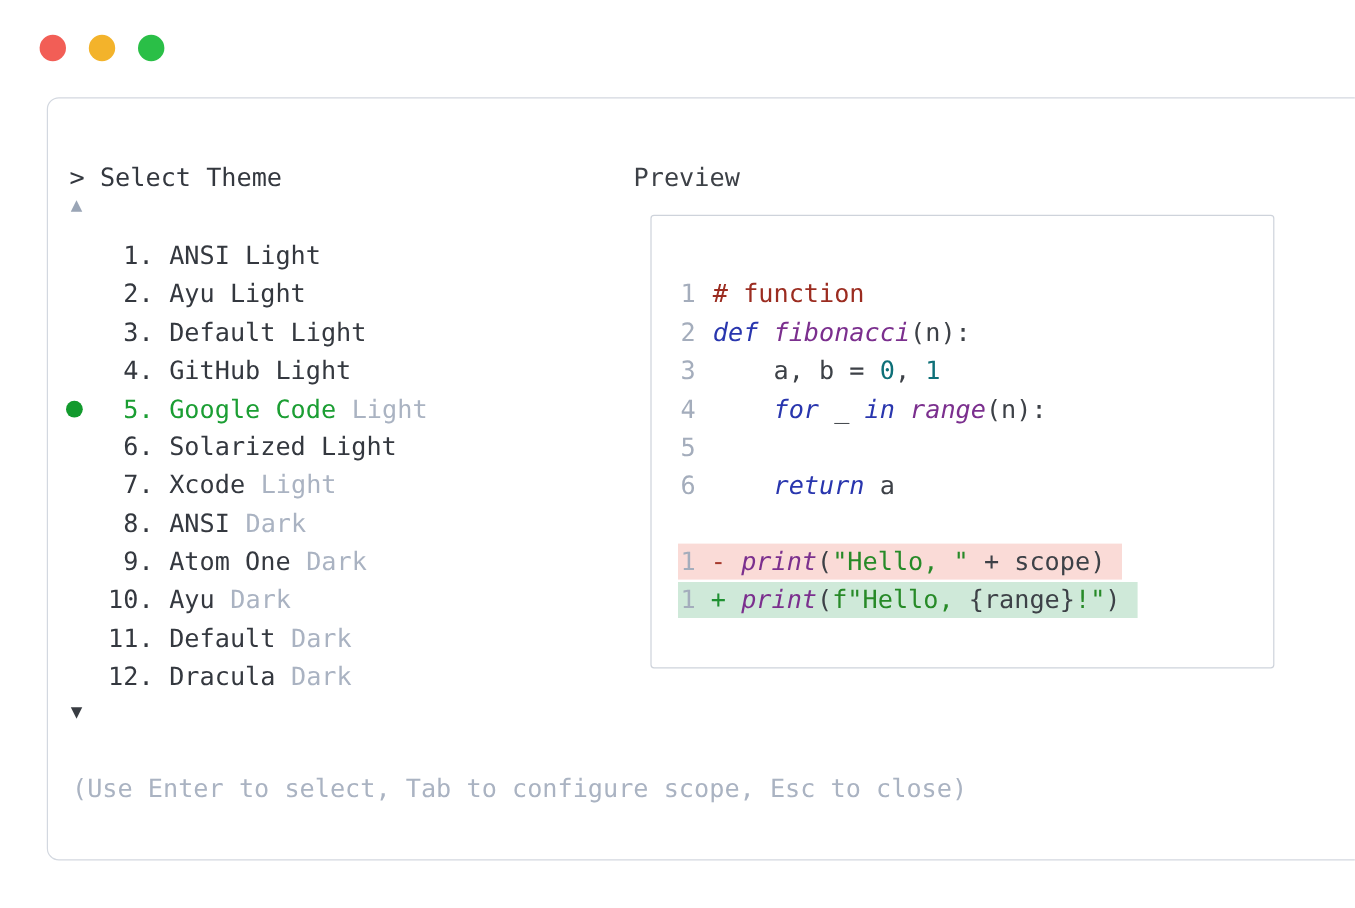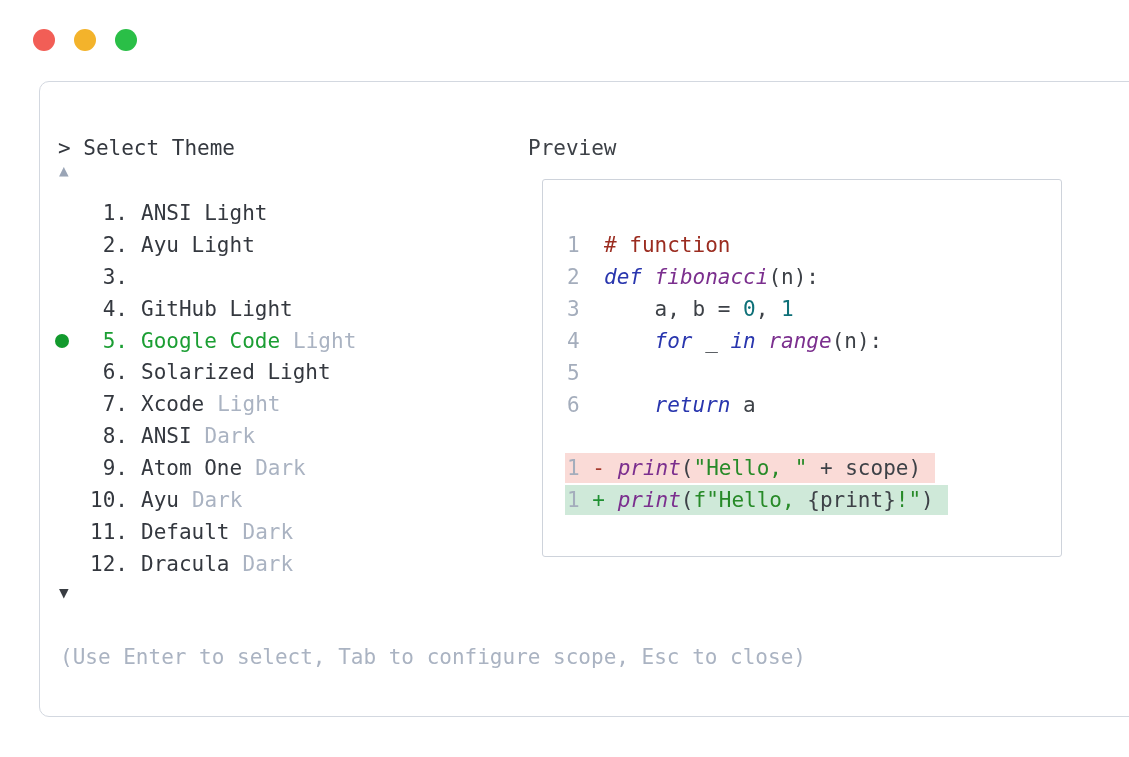--- a/index.html
+++ b/index.html
@@ -33,21 +33,21 @@
   .theme-row .num{width:38px;text-align:right;display:inline-block;}
   .theme-row .name{margin-left:13px;}
   .theme-row .suffix{margin-left:13px;color:var(--text-muted);}
   .theme-row.selected .num,.theme-row.selected .name{color:var(--selected-green);}
 
   .preview-box{position:absolute;left:502px;top:97px;width:520px;height:378px;box-sizing:border-box;
     background:#ffffff;border:1.5px solid var(--preview-border);border-radius:3px;}
   .code-block{position:absolute;left:24px;top:49px;}
   .code-line{display:flex;align-items:center;height:32px;font-size:21px;white-space:pre;}
   .code-line .ln{width:13px;color:var(--line-number);display:inline-block;}
-  .code-line .code{margin-left:24px;}
+  .code-line .code{margin-left:14px;}
 
   .diff-block{position:absolute;left:22px;top:273px;display:flex;flex-direction:column;gap:2px;align-items:flex-start;}
   .diff-row{height:30px;line-height:30px;font-size:21px;white-space:pre;padding:0 14px 0 2px;}
   .diff-row .ln{color:var(--line-number);}
   .diff-row.removed{background:var(--diff-removed-bg);}
   .diff-row.added{background:var(--diff-added-bg);}
   .marker-removed{color:var(--diff-removed-marker);}
   .marker-added{color:var(--diff-added-marker);}
 
   .tok-plain{color:var(--code-plain);}
@@ -66,21 +66,21 @@
   <span class="light green"></span>
 </div>
 
 <div class="window">
   <div class="prompt">&gt; Select Theme</div>
   <div class="preview-label">Preview</div>
   <div class="scroll-up">▲</div>
   <div class="theme-list">
       <div class="theme-row"><span class="bullet-zone"></span><span class="num">1.</span><span class="name">ANSI Light</span></div>
       <div class="theme-row"><span class="bullet-zone"></span><span class="num">2.</span><span class="name">Ayu Light</span></div>
-      <div class="theme-row"><span class="bullet-zone"></span><span class="num">3.</span></div>
+      <div class="theme-row"><span class="bullet-zone"></span><span class="num">3.</span><span class="name">Default Light</span></div>
       <div class="theme-row"><span class="bullet-zone"></span><span class="num">4.</span><span class="name">GitHub Light</span></div>
       <div class="theme-row selected"><span class="bullet-zone"><span class="dot"></span></span><span class="num">5.</span><span class="name">Google Code</span><span class="suffix">Light</span></div>
       <div class="theme-row"><span class="bullet-zone"></span><span class="num">6.</span><span class="name">Solarized Light</span></div>
       <div class="theme-row"><span class="bullet-zone"></span><span class="num">7.</span><span class="name">Xcode</span><span class="suffix">Light</span></div>
       <div class="theme-row"><span class="bullet-zone"></span><span class="num">8.</span><span class="name">ANSI</span><span class="suffix">Dark</span></div>
       <div class="theme-row"><span class="bullet-zone"></span><span class="num">9.</span><span class="name">Atom One</span><span class="suffix">Dark</span></div>
       <div class="theme-row"><span class="bullet-zone"></span><span class="num">10.</span><span class="name">Ayu</span><span class="suffix">Dark</span></div>
       <div class="theme-row"><span class="bullet-zone"></span><span class="num">11.</span><span class="name">Default</span><span class="suffix">Dark</span></div>
       <div class="theme-row"><span class="bullet-zone"></span><span class="num">12.</span><span class="name">Dracula</span><span class="suffix">Dark</span></div>
     </div>
@@ -91,16 +91,16 @@
     <div class="code-block">
         <div class="code-line"><span class="ln">1</span><span class="code"><span class="tok-comment"># function</span></span></div>
         <div class="code-line"><span class="ln">2</span><span class="code"><span class="tok-keyword">def</span><span class="tok-plain"> </span><span class="tok-func">fibonacci</span><span class="tok-plain">(n):</span></span></div>
         <div class="code-line"><span class="ln">3</span><span class="code"><span class="tok-plain">    a, b = </span><span class="tok-literal">0</span><span class="tok-plain">, </span><span class="tok-literal">1</span></span></div>
         <div class="code-line"><span class="ln">4</span><span class="code"><span class="tok-plain">    </span><span class="tok-keyword">for</span><span class="tok-plain"> _ </span><span class="tok-keyword">in</span><span class="tok-plain"> </span><span class="tok-func">range</span><span class="tok-plain">(n):</span></span></div>
         <div class="code-line"><span class="ln">5</span></div>
         <div class="code-line"><span class="ln">6</span><span class="code"><span class="tok-plain">    </span><span class="tok-keyword">return</span><span class="tok-plain"> a</span></span></div>
       </div>
     <div class="diff-block">
         <div class="diff-row removed"><span class="ln">1</span><span> </span><span class="marker-removed">-</span><span> </span><span class="tok-func">print</span><span class="tok-plain">(</span><span class="tok-string">"Hello, "</span><span class="tok-plain"> + scope)</span></div>
-        <div class="diff-row added"><span class="ln">1</span><span> </span><span class="marker-added">+</span><span> </span><span class="tok-func">print</span><span class="tok-plain">(</span><span class="tok-string">f"Hello, </span><span class="tok-plain">{print}</span><span class="tok-string">!"</span><span class="tok-plain">)</span></div>
+        <div class="diff-row added"><span class="ln">1</span><span> </span><span class="marker-added">+</span><span> </span><span class="tok-func">print</span><span class="tok-plain">(</span><span class="tok-string">f"Hello, </span><span class="tok-plain">{range}</span><span class="tok-string">!"</span><span class="tok-plain">)</span></div>
       </div>
   </div>
 </div>
 
 </body></html>

